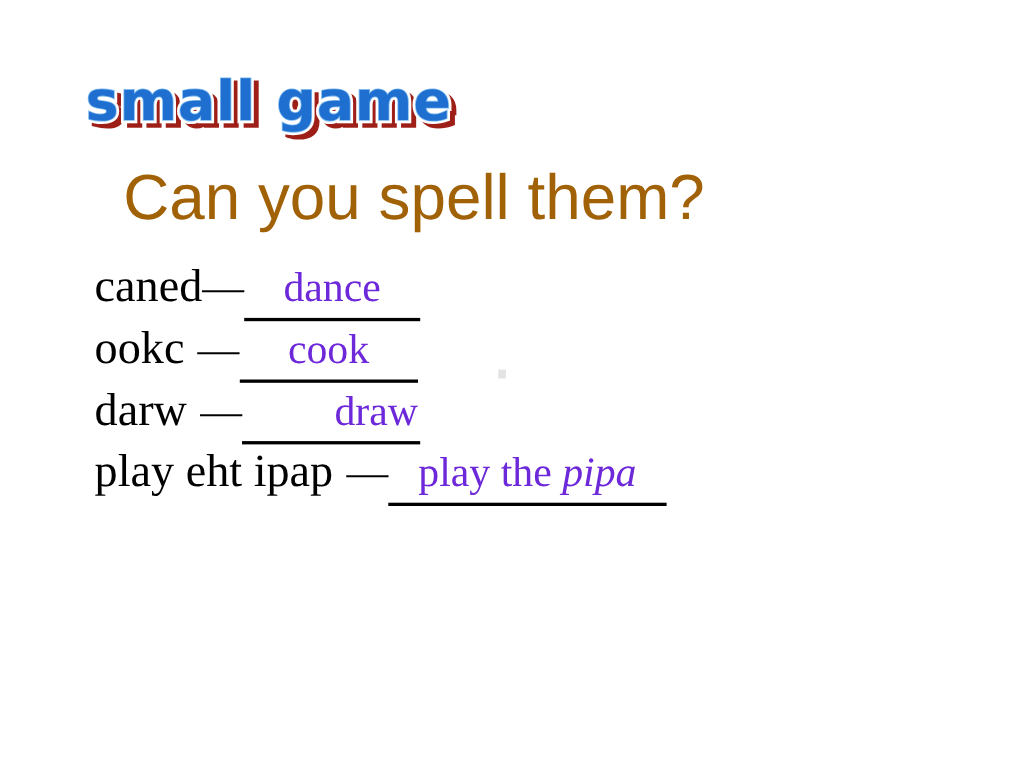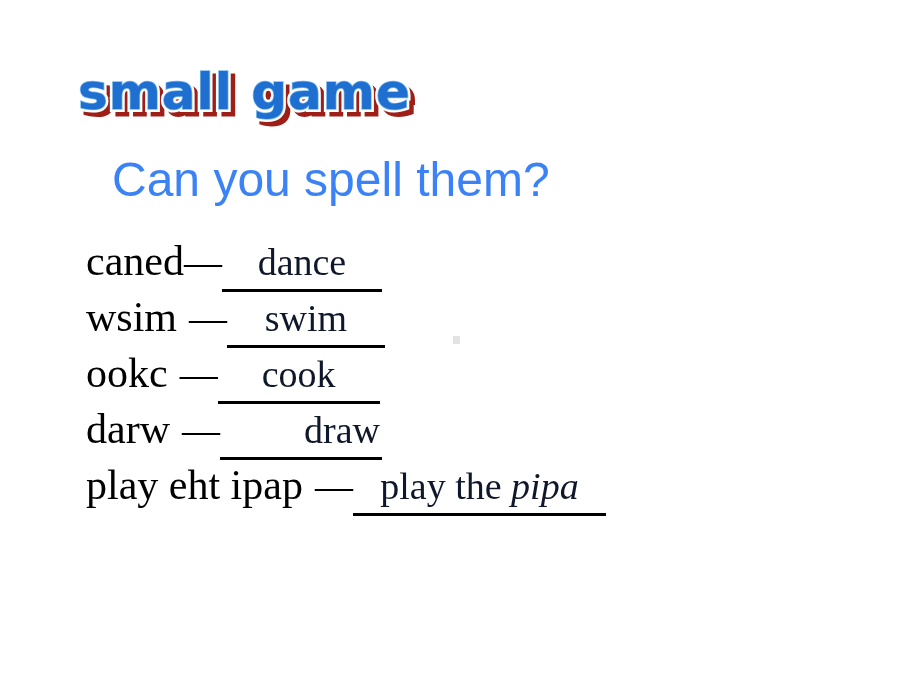--- a/index.html
+++ b/index.html
@@ -65,23 +65,23 @@
   #wordart .wa-top {
     color: #1f6fd0;
   }
 
   
   #subtitle {
     position: absolute;
     left: 112px;
     top: 154px;
     font-family: "Liberation Sans", "DejaVu Sans", sans-serif;
-    font-size: 48px;
+    font-size: 58px;
     line-height: 52px;
-    color: #3b82f6;
+    color: #a16207;
     white-space: nowrap;
   }
 
   
   #quiz {
     position: absolute;
     left: 86px;
     top: 236px;
     width: 800px;
   }
@@ -103,21 +103,21 @@
   .answer-slot {
     position: relative;
     display: inline-block;
     vertical-align: baseline;
     text-align: center;
     border-bottom: 3px solid #000000;
     padding: 0 2px 2px 2px;
     box-sizing: border-box;
   }
   .answer {
-    color: #0f172a;
+    color: #6d28d9;
     font-size: 38px;
   }
 
   
   #artifact {
     position: absolute;
     left: 453px;
     top: 336px;
     width: 7px;
     height: 8px;
@@ -133,21 +133,20 @@
     <span class="wa-layer wa-shadow">small game</span>
     <span class="wa-layer wa-halo">small game</span>
     <span class="wa-layer wa-face">small game</span>
     <span class="wa-layer wa-top">small game</span>
   </div>
 
   <div id="subtitle">Can you spell them?</div>
 
   <div id="quiz">
       <div class="quiz-row"><span class="prompt">caned</span><span class="dash" style="margin-left: 0px;">—</span><span class="answer-slot" style="width: 160px;"><span class="answer">dance</span></span></div>
-      <div class="quiz-row"><span class="prompt">wsim</span><span class="dash" style="margin-left: 12px;">—</span><span class="answer-slot" style="width: 158px;"><span class="answer">swim</span></span></div>
       <div class="quiz-row"><span class="prompt">ookc</span><span class="dash" style="margin-left: 12px;">—</span><span class="answer-slot" style="width: 162px;"><span class="answer">cook</span></span></div>
       <div class="quiz-row"><span class="prompt">darw</span><span class="dash" style="margin-left: 12px;">—</span><span class="answer-slot" style="width: 162px; text-align: right;"><span class="answer">draw</span></span></div>
       <div class="quiz-row"><span class="prompt">play eht ipap</span><span class="dash" style="margin-left: 12px;">—</span><span class="answer-slot" style="width: 253px;"><span class="answer"><span>play the </span><span class="italic" style="font-style: italic;">pipa</span></span></span></div>
     </div>
 
   <div id="artifact"></div>
 
 </div>
 
 </body></html>

